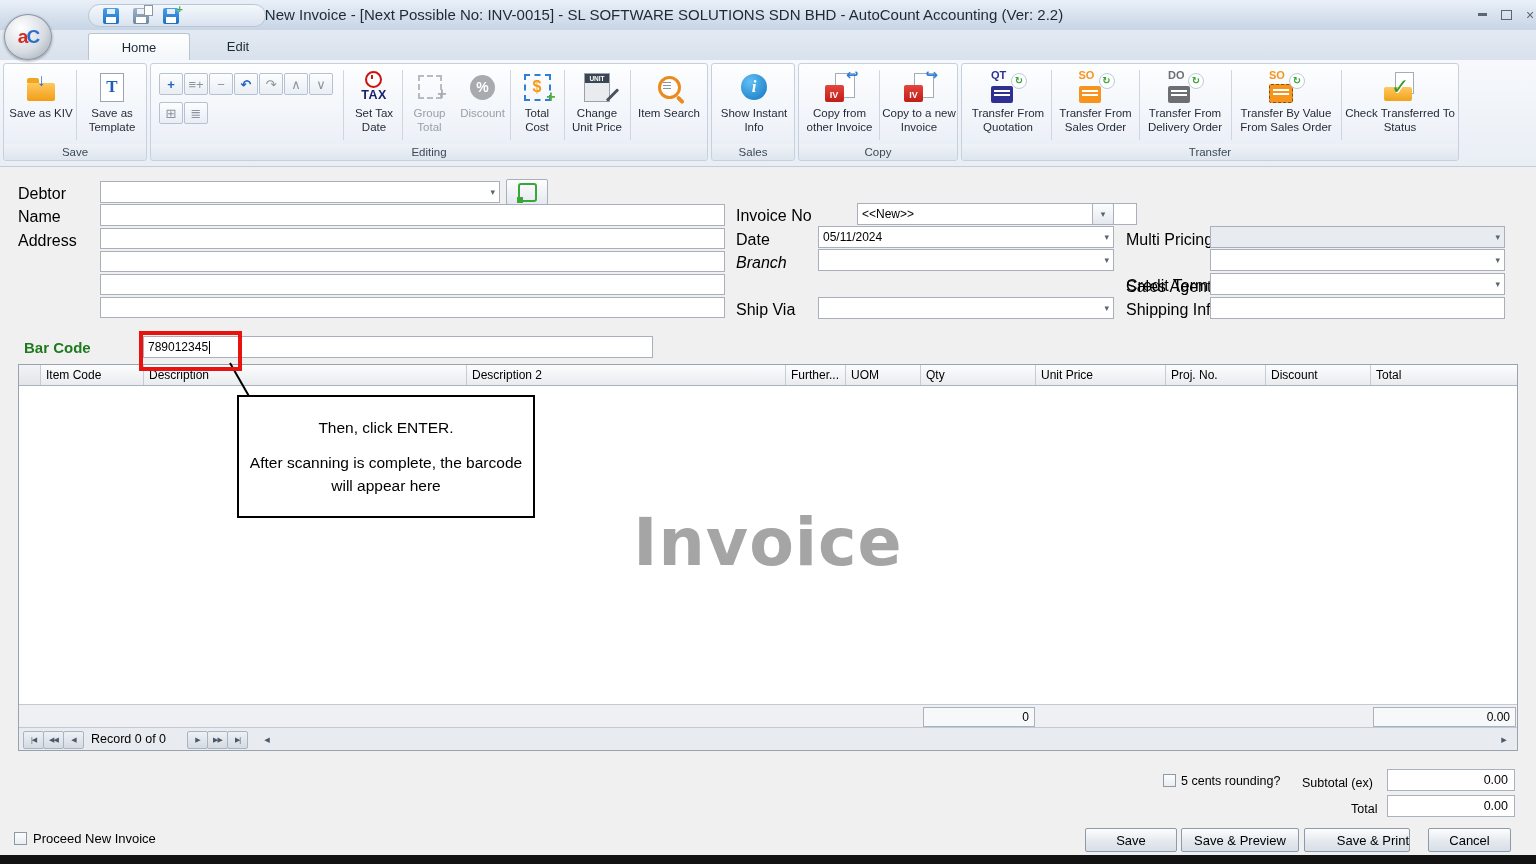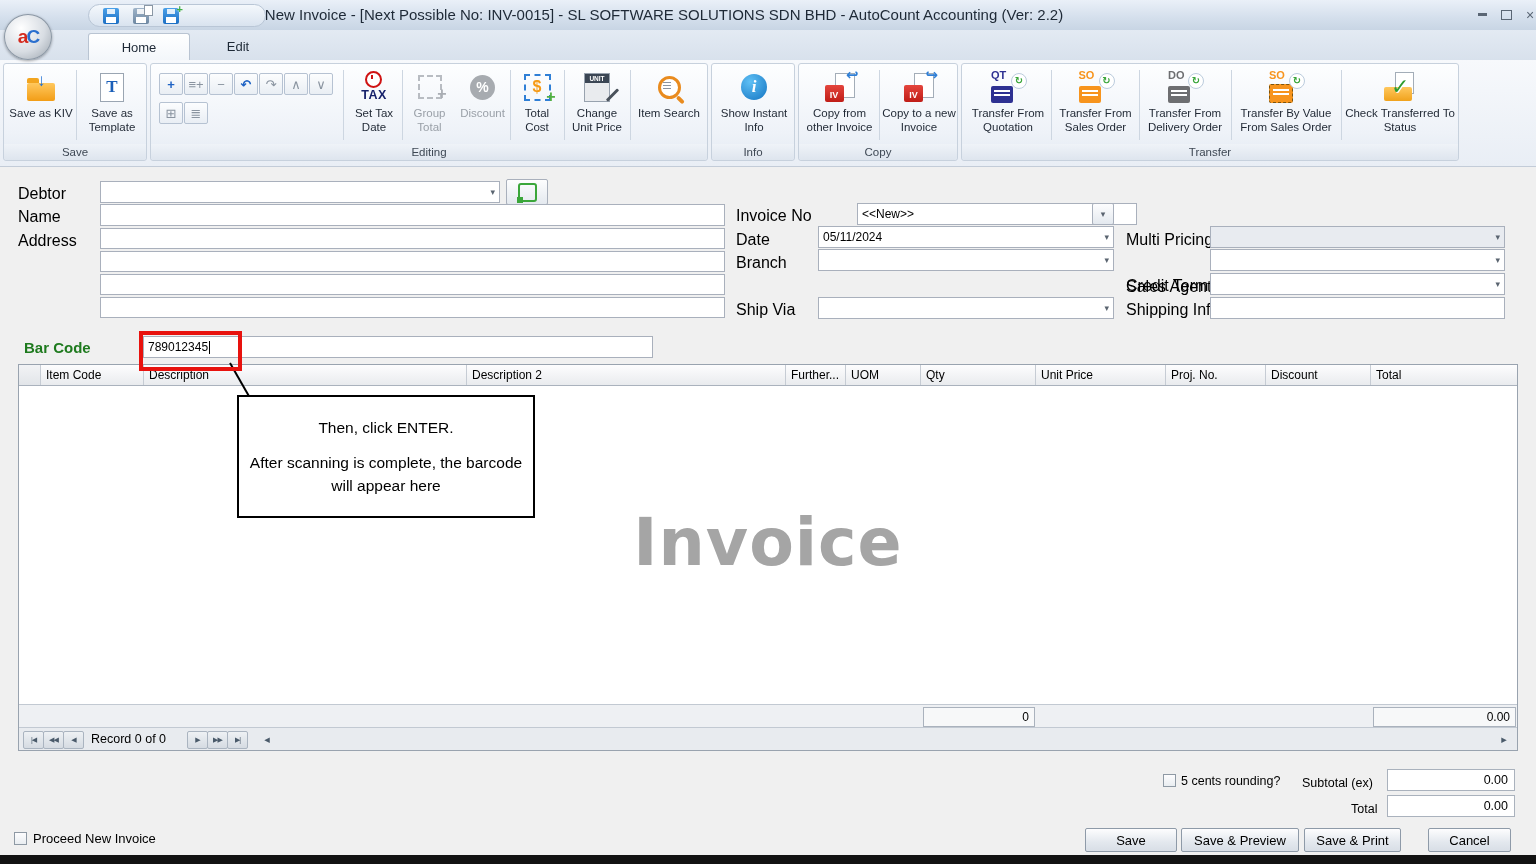--- a/index.html
+++ b/index.html
@@ -266,21 +266,21 @@
     <div class="rgroup-label">Editing</div>
   </div>
 
   <div class="rgroup" style="left:711px;width:84px;">
     <div class="rbtn" style="left:3px;width:78px;">
       <span class="icon">
           <span class="infoc">i</span>
         </span>
       <span>Show Instant Info</span>
     </div>
-    <div class="rgroup-label">Info</div>
+    <div class="rgroup-label">Sales</div>
   </div>
 
   <div class="rgroup" style="left:798px;width:160px;">
     <div class="rbtn" style="left:2px;width:77px;">
       <span class="icon">
         <span class="ivwrap">
             <span class="pg"></span>
             <span class="blk">IV</span>
             <span class="arr">↩</span>
           </span>
@@ -384,21 +384,21 @@
 <div class="gbtn" style="left:1092px;top:203px;width:22px;height:22px;">
   <span class="darr" style="margin:0;">▾</span>
 </div>
 
 <span class="lbl" style="left:736px;top:231px;">Date</span>
 <div class="field" style="left:818px;top:226px;width:296px;height:22px;">
   <span>05/11/2024</span>
   <span class="darr">▾</span>
 </div>
 
-<span class="lbl" style="left:736px;top:254px;">Branch</span>
+<span class="lbl" style="left:736px;top:254px;font-style:italic;">Branch</span>
 <div class="field" style="left:818px;top:249px;width:296px;height:22px;">
   <span class="darr">▾</span>
 </div>
 
 <span class="lbl" style="left:736px;top:301px;">Ship Via</span>
 <div class="field" style="left:818px;top:297px;width:296px;height:22px;">
   <span class="darr">▾</span>
 </div>
 
 <span class="lbl" style="left:1126px;top:231px;">Multi Pricing</span>
@@ -494,20 +494,20 @@
 
 <span class="cb" style="left:14px;top:832px;"></span>
 <span class="lbl" style="left:33px;top:831px;font-size:13px;">Proceed New Invoice</span>
 
 <div class="btn" style="left:1085px;top:828px;width:92px;">
     <span>Save</span>
   </div>
 <div class="btn" style="left:1181px;top:828px;width:118px;">
     <span>Save &amp; Preview</span>
   </div>
-<div class="btn" style="left:1304px;top:828px;width:97px;">
+<div class="btn" style="left:1304px;top:828px;width:106px;justify-content:flex-end;">
     <span>Save &amp; Print</span>
   </div>
 <div class="btn" style="left:1428px;top:828px;width:83px;">
     <span>Cancel</span>
   </div>
 
 <div class="blackbar"></div>
 
 </body></html>

